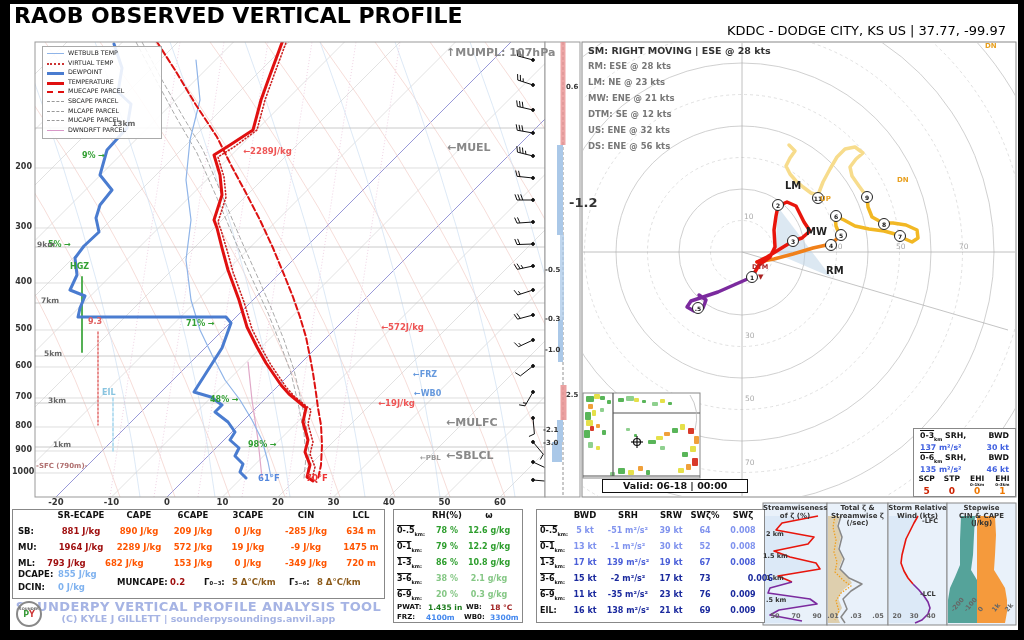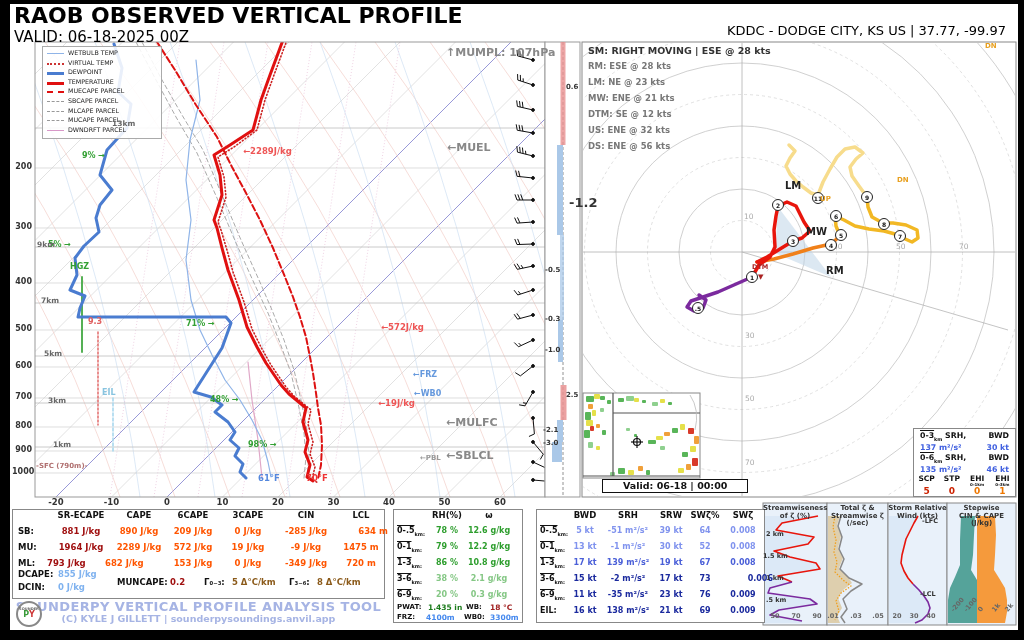--- a/index.html
+++ b/index.html
@@ -324,21 +324,20 @@
       <path d="M913,584 L919,590 924,596 928,602 930,608 928,614 922,620 915,623" stroke="#7b2a9e" stroke-width="1.6"></path>
     </g>
     <path d="M961,516 L975,516 974,535 973,555 971,570 977,580 977,623 948,623 948,600 950,588 955,577 960,565 960,540 Z" fill="#55a39a"></path>
     <path d="M977,516 L995,516 996,535 995,555 994,570 999,578 1005,588 1007,600 1007,612 1005,623 977,623 Z" fill="#f59a3c"></path>
   </g>
 </svg>
 
 <div class="dots" style="left:35px;top:42px;width:510px;height:455px;"></div>
 
 <div class="t" style="left:14px;top:4px;font-size:22px;color:#000;">RAOB OBSERVED VERTICAL PROFILE</div>
-<div class="t" style="left:14px;top:29px;font-size:15px;font-weight:normal;color:#000;">VALID: 06-18-2025 00Z</div>
 <div class="t" style="right:18px;top:24px;font-size:13px;font-weight:normal;color:#000;">KDDC - DODGE CITY, KS US | 37.77, -99.97</div>
 
 <div class="box" style="left:42px;top:46px;width:120px;height:93px;border-color:#aaa;background:rgba(255,255,255,.88);"></div>
 
 <div class="t" style="left:446px;top:47px;font-size:11px;color:#888;">↑MUMPL: 107hPa</div>
 <div class="t" style="left:447px;top:142px;font-size:11px;color:#888;">←MUEL</div>
 <div class="t" style="left:446px;top:417px;font-size:11px;color:#888;">←MULFC</div>
 <div class="t" style="left:446px;top:450px;font-size:11px;color:#888;">←SBLCL</div>
 <div class="t" style="left:420px;top:455px;font-size:7px;color:#999;">←PBL</div>
 <div class="t" style="left:413px;top:371px;font-size:8px;color:#6699dd;">←FRZ</div>
@@ -539,21 +538,21 @@
     <div class="t" style="left:161px;top:511px;width:64px;text-align:center;font-size:8.5px;color:#111;">6CAPE</div>
     <div class="t" style="left:216px;top:511px;width:64px;text-align:center;font-size:8.5px;color:#111;">3CAPE</div>
     <div class="t" style="left:274px;top:511px;width:64px;text-align:center;font-size:8.5px;color:#111;">CIN</div>
     <div class="t" style="left:329px;top:511px;width:64px;text-align:center;font-size:8.5px;color:#111;">LCL</div>
     <div class="t" style="left:18px;top:527px;font-size:8.5px;color:#111;">SB:</div>
     <div class="t" style="left:47px;top:527px;width:68px;text-align:center;font-size:8.5px;color:#a01010;">881 J/kg</div>
     <div class="t" style="left:105px;top:527px;width:68px;text-align:center;font-size:8.5px;color:#ff5500;">890 J/kg</div>
     <div class="t" style="left:159px;top:527px;width:68px;text-align:center;font-size:8.5px;color:#ff5500;">209 J/kg</div>
     <div class="t" style="left:214px;top:527px;width:68px;text-align:center;font-size:8.5px;color:#ff5500;">0 J/kg</div>
     <div class="t" style="left:272px;top:527px;width:68px;text-align:center;font-size:8.5px;color:#ff5500;">-285 J/kg</div>
-    <div class="t" style="left:327px;top:527px;width:68px;text-align:center;font-size:8.5px;color:#ff5500;margin-left:12px;">634 m</div>
+    <div class="t" style="left:327px;top:527px;width:68px;text-align:center;font-size:8.5px;color:#ff5500;">634 m</div>
     <div class="t" style="left:18px;top:543px;font-size:8.5px;color:#111;">MU:</div>
     <div class="t" style="left:47px;top:543px;width:68px;text-align:center;font-size:8.5px;color:#a01010;">1964 J/kg</div>
     <div class="t" style="left:105px;top:543px;width:68px;text-align:center;font-size:8.5px;color:#ff5500;">2289 J/kg</div>
     <div class="t" style="left:159px;top:543px;width:68px;text-align:center;font-size:8.5px;color:#ff5500;">572 J/kg</div>
     <div class="t" style="left:214px;top:543px;width:68px;text-align:center;font-size:8.5px;color:#ff5500;">19 J/kg</div>
     <div class="t" style="left:272px;top:543px;width:68px;text-align:center;font-size:8.5px;color:#ff5500;">-9 J/kg</div>
     <div class="t" style="left:327px;top:543px;width:68px;text-align:center;font-size:8.5px;color:#ff5500;">1475 m</div>
     <div class="t" style="left:18px;top:559px;font-size:8.5px;color:#111;">ML:</div>
     <div class="t" style="left:47px;top:559px;width:68px;text-align:left;font-size:8.5px;color:#a01010;">793 J/kg</div>
     <div class="t" style="left:105px;top:559px;width:68px;text-align:left;font-size:8.5px;color:#ff5500;">682 J/kg</div>

